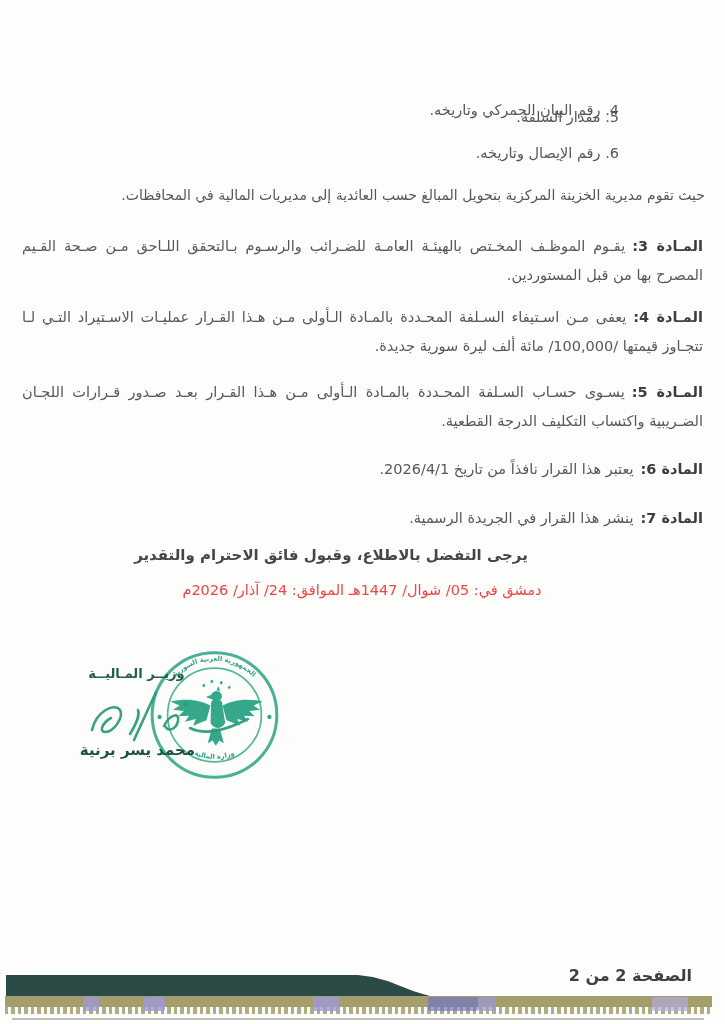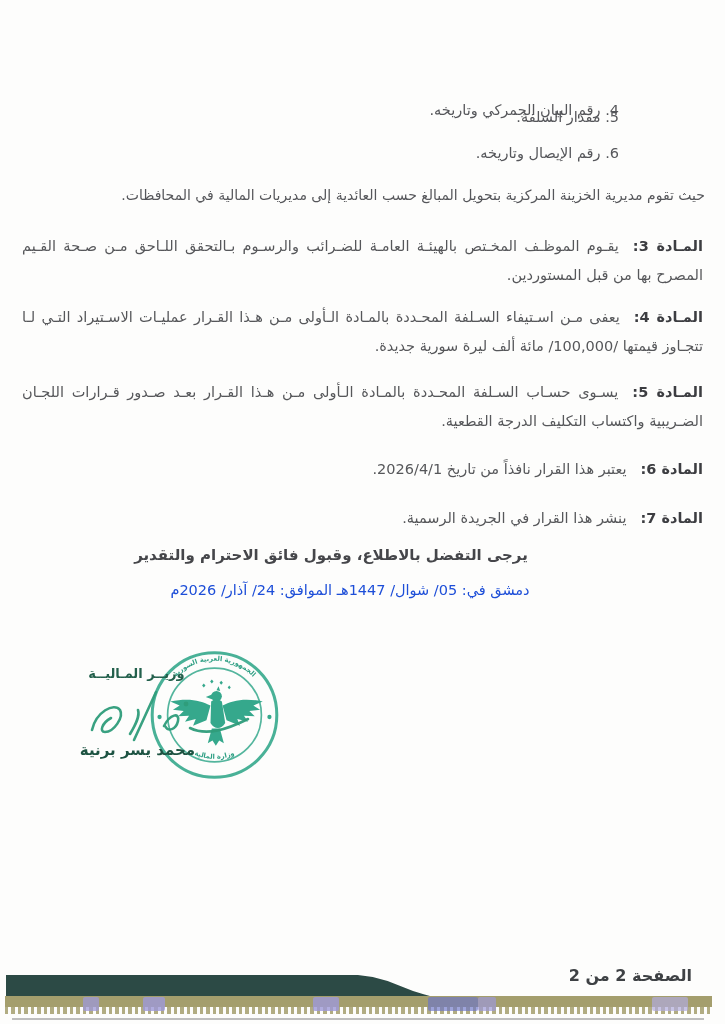--- a/index.html
+++ b/index.html
@@ -12,31 +12,31 @@
   .list-item{position:absolute;right:106px;font-size:14.5px;color:#55565a;white-space:nowrap;}
   .li-4{top:72px;margin-top:30px;}
   .li-5{top:109px;}
   .li-6{top:145px;}
   
   .intro{position:absolute;top:187px;right:20px;left:12px;margin:0;font-size:14px;
          color:#55565a;white-space:nowrap;text-align:right;}
   
   .article{position:absolute;right:22px;left:22px;margin:0;font-size:14.5px;
            line-height:29px;color:#56575a;text-align:justify;}
-  .article strong{color:#3c3d41;font-weight:bold;margin-left:14px;}
+  .article strong{color:#3c3d41;font-weight:bold;margin-left:7px;}
   .a3{top:232px;}
   .a4{top:303px;}
   .a5{top:378px;}
   .a6{top:455px;text-align:right;}
   .a7{top:504px;text-align:right;}
   
   .closing{position:absolute;top:546px;left:0;width:662px;margin:0;text-align:center;
            font-size:15px;font-weight:bold;color:#45464a;}
-  .date-line{position:absolute;top:582px;left:0;width:700px;margin:0;text-align:center;
-             font-size:14.5px;color:#1d4ed8;}
+  .date-line{position:absolute;top:582px;left:12px;width:700px;margin:0;text-align:center;
+             font-size:14.5px;color:#ef4444;}
   
   .sig-title{position:absolute;top:666px;left:64px;width:145px;text-align:center;
              font-size:13px;font-weight:bold;color:#23604c;z-index:3;}
   .sig-name{position:absolute;top:741px;left:60px;width:155px;text-align:center;
             font-size:15px;font-weight:bold;color:#1d5342;z-index:3;}
   .sig-scribble{position:absolute;top:686px;left:78px;width:190px;height:62px;z-index:3;}
   .stamp{position:absolute;top:648px;left:146px;width:137px;height:134px;z-index:2;}
   .stamp .arc-text{font-size:10px;font-weight:bold;letter-spacing:1px;fill:#2f9f84;}
   
   .footer-darkbar{position:absolute;top:975px;left:6px;width:424px;height:21px;background:#2c4a45;

